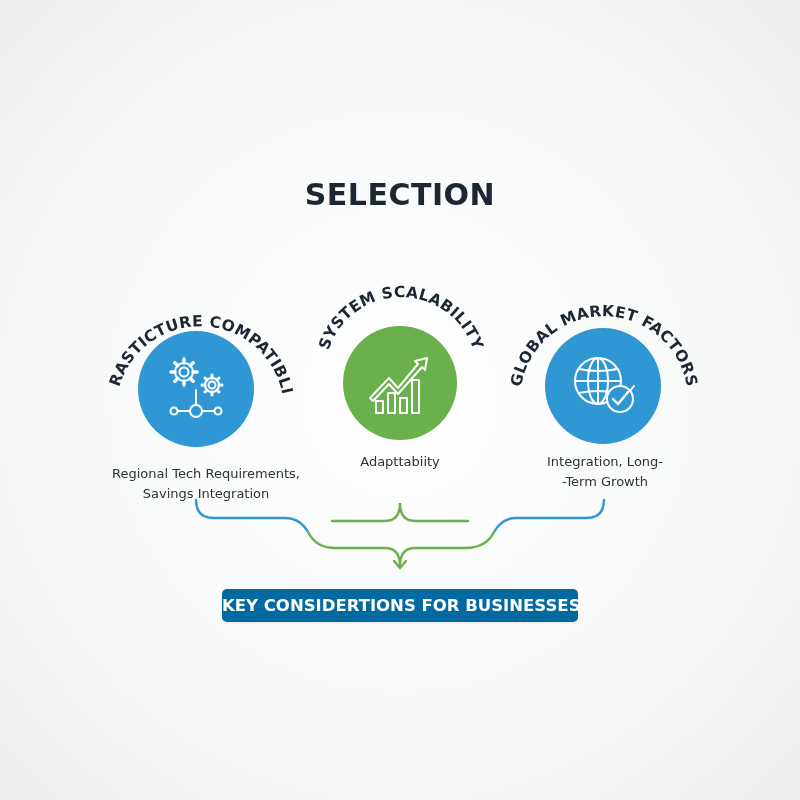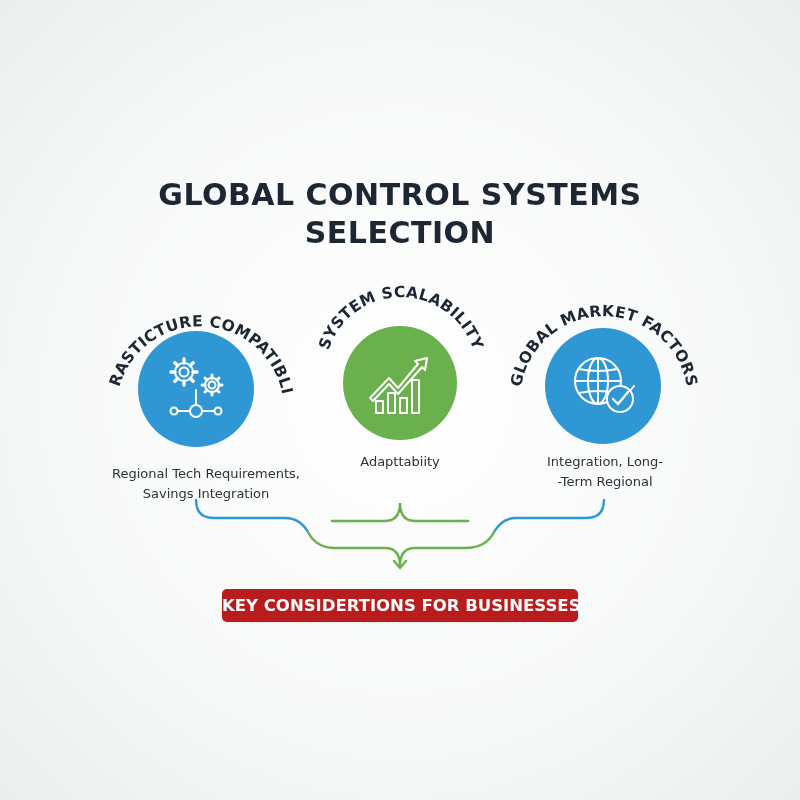--- a/index.html
+++ b/index.html
@@ -17,34 +17,33 @@
     }
     .title div { white-space:nowrap; }
     svg.stage { position:absolute; left:0; top:0; }
     .desc {
       position:absolute; text-align:center; color:#2b333b;
       font-family:"DejaVu Sans", sans-serif; font-size:13px; line-height:20px;
       white-space:nowrap;
     }
     .banner {
       position:absolute; left:222px; top:589px; width:356px; height:33px;
-      background:#b91c1c; border-radius:5px;
+      background:#0369a1; border-radius:5px;
       color:#ffffff; font-family:"DejaVu Sans", sans-serif; font-weight:bold;
       font-size:16.5px; line-height:33px; text-align:center; white-space:nowrap;
       box-shadow:0 1px 2px rgba(0,0,0,0.08);
     }
     .arc-label {
       font-family:"DejaVu Sans", sans-serif; font-weight:bold; fill:#1c2733;
     }
   </style>
 </head>
 <body>
 
 <div class="title">
-  <div>GLOBAL CONTROL SYSTEMS</div>
   <div>SELECTION</div>
 </div>
 
 <svg class="stage" width="800" height="800" viewBox="0 0 800 800">
   <defs>
     <path id="arc1" d="M 118 392 A 84 84 0 0 1 282 392"></path>
     <path id="arc2" d="M 328 352 A 76 76 0 0 1 474 352"></path>
     <path id="arc3" d="M 522 382 A 84 84 0 0 1 686 382"></path>
   </defs>
 
@@ -142,16 +141,16 @@
 
 <div class="desc" style="left:96px; top:464px; width:220px;">
   <div>Regional Tech Requirements,</div>
   <div>Savings Integration</div>
 </div>
 <div class="desc" style="left:330px; top:452px; width:140px;">
   <div>Adapttabiity</div>
 </div>
 <div class="desc" style="left:520px; top:452px; width:170px;">
   <div>Integration, Long-</div>
-  <div>-Term Regional</div>
+  <div>-Term Growth</div>
 </div>
 
 <div class="banner">KEY CONSIDERTIONS FOR BUSINESSES</div>
 
 </body></html>

